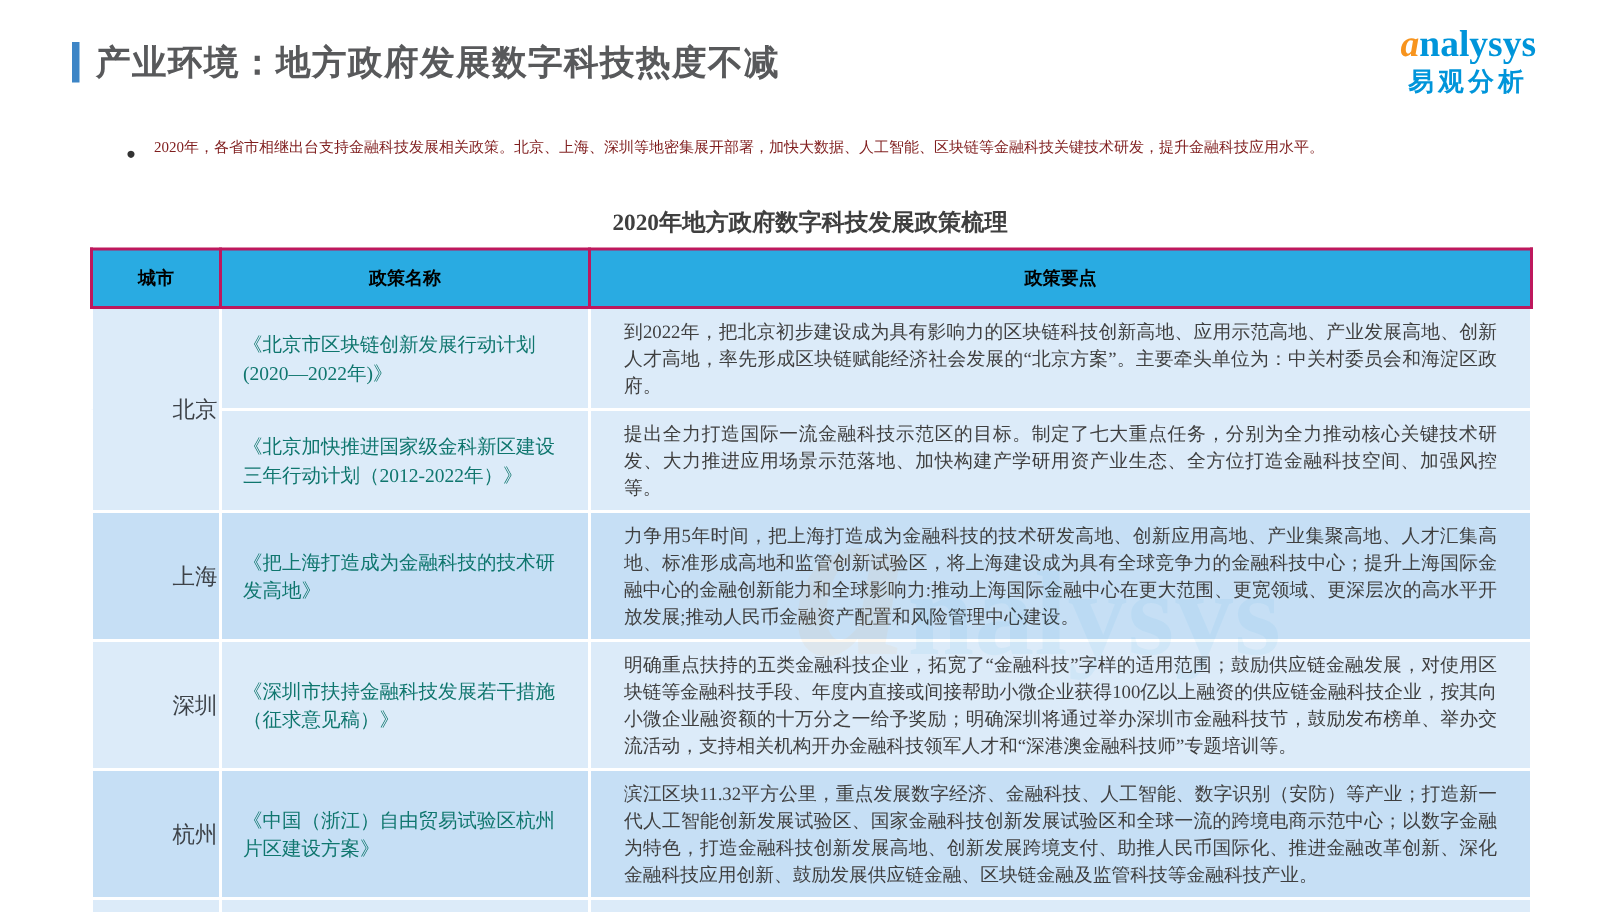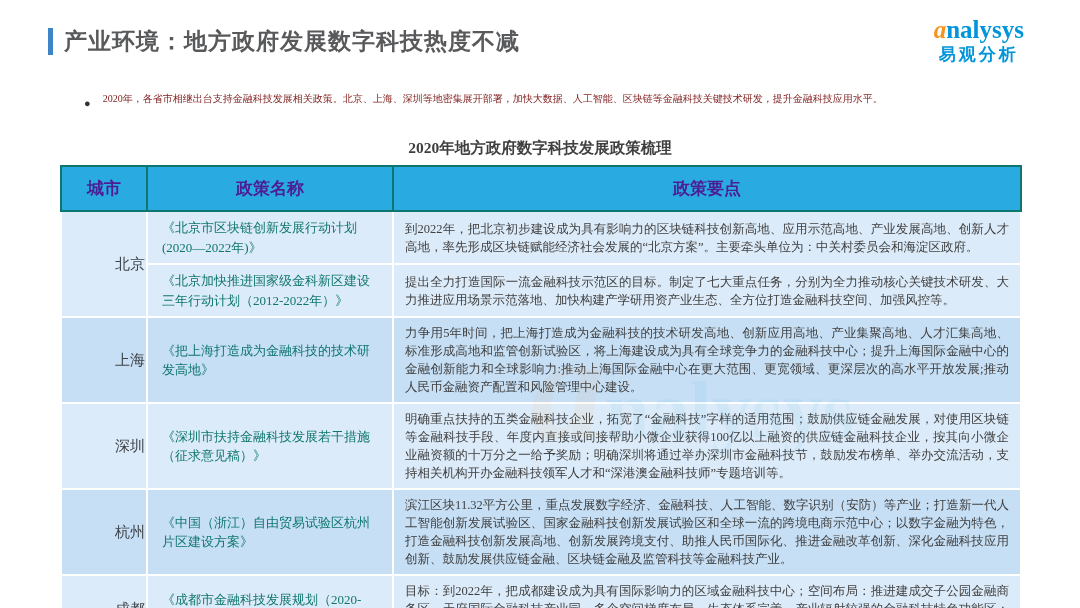--- a/index.html
+++ b/index.html
@@ -17,29 +17,29 @@
   .logo-cn{font-size:17px;font-weight:bold;color:var(--brand-blue,#0095da);letter-spacing:3px;margin-top:2px;}
   
   .intro{position:absolute;top:90px;left:84px;width:936px;display:flex;}
   .intro .bullet{font-size:11px;color:#333;margin:7px 12px 0 0;flex:0 0 auto;}
   .intro p{margin:0;font-size:10px;color:#7f1d1d;line-height:1.8;text-align:justify;}
   
   .tbl-title{position:absolute;top:138px;left:60px;width:960px;text-align:center;
     font-size:15.5px;font-weight:bold;color:#3f3f3f;}
   table.policy{position:absolute;top:165px;left:60px;width:960px;border-collapse:collapse;table-layout:fixed;}
   table.policy th{
-    background:var(--header-blue,#29abe2);color:#4c1d95;font-size:17px;font-weight:bold;
-    padding:10px 4px;border:2px solid #0f766e;
+    background:var(--header-blue,#29abe2);color:#000000;font-size:12px;font-weight:bold;
+    padding:10px 4px;border:2px solid #be185d;
   }
   table.policy td{border:2.5px solid #fff;vertical-align:middle;}
   tr.row-light td{background:var(--row-light,#dcebf9);}
   tr.row-dark td{background:var(--row-dark,#c6dff5);}
   td.city-cell{text-align:right;font-size:15px;color:#3d4248;}
   td.name-cell{font-size:13px;color:#0f766e;padding:6px 10px 6px 14px;line-height:1.5;}
-  td.points-cell{font-size:12.5px;color:#3f3f3f;padding:6px 11px;line-height:1.44;text-align:justify;}
+  td.points-cell{font-size:12.5px;color:#3f3f3f;padding:6px 22px;line-height:1.44;text-align:justify;}
   
   .watermark{position:absolute;top:300px;left:530px;opacity:0.05;pointer-events:none;white-space:nowrap;}
   .watermark .wm-a{font-size:150px;color:var(--brand-orange,#f7941e);font-style:italic;font-weight:bold;}
   .watermark .wm-rest{font-size:80px;color:var(--brand-blue,#0095da);font-weight:bold;}
   
   .ftr{position:absolute;left:0;right:0;bottom:7px;display:flex;justify-content:space-between;
     padding:0 30px;font-size:12.5px;color:#595959;}
   .ftr .slogan{position:absolute;left:0;right:0;text-align:center;}
 </style>
 </head>

